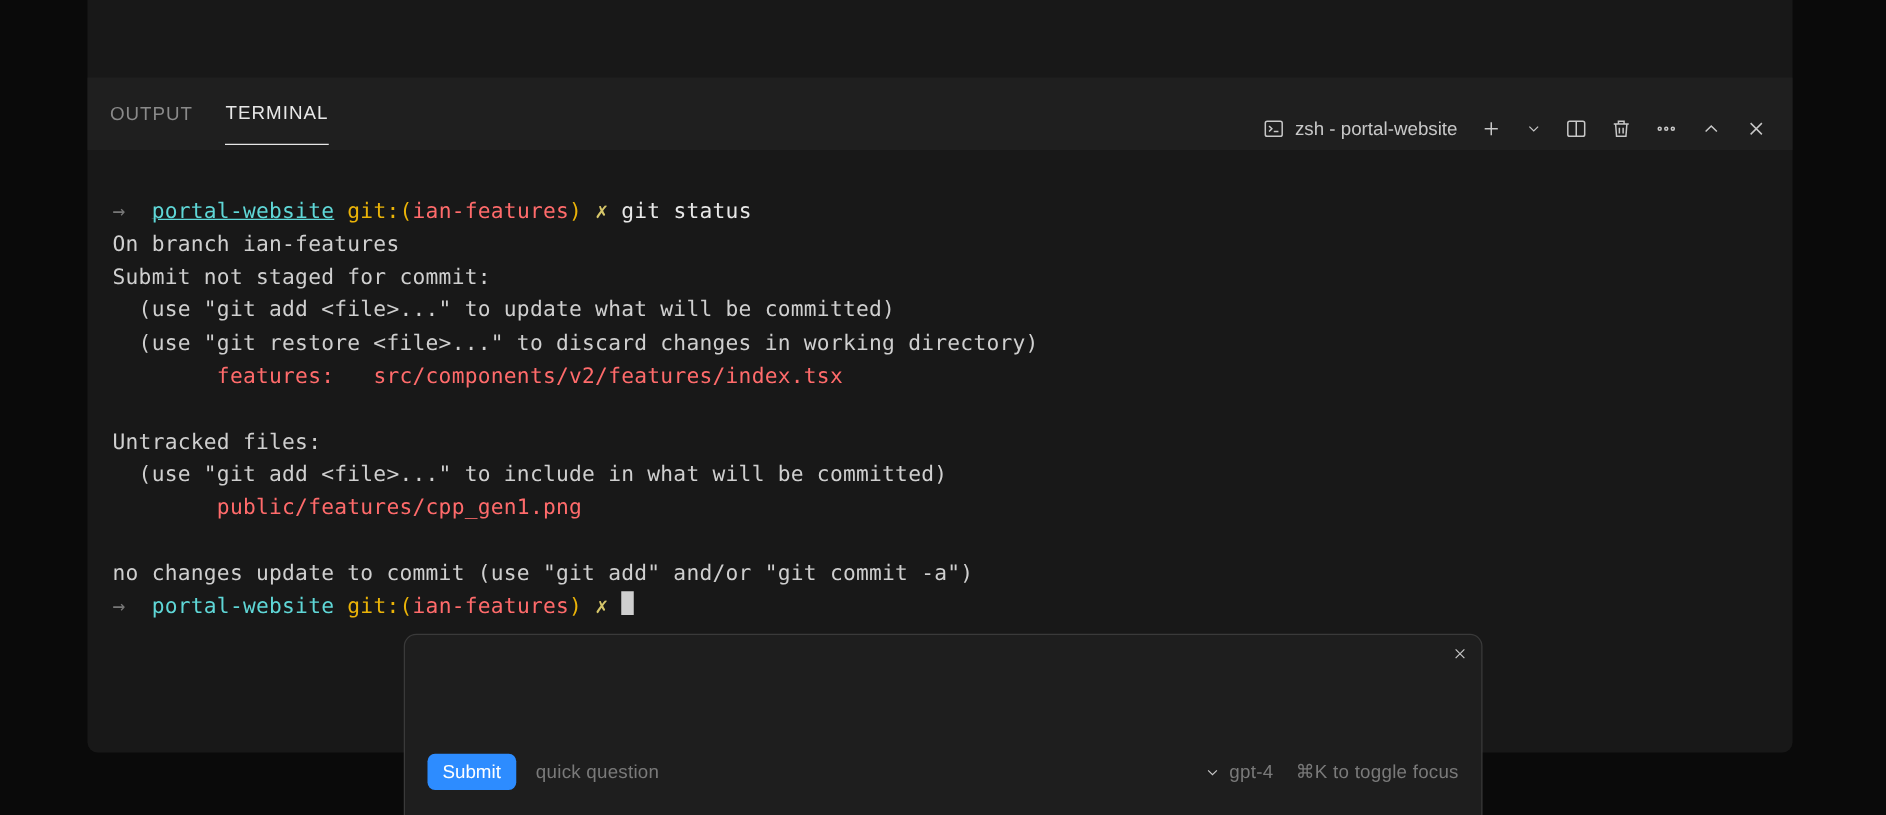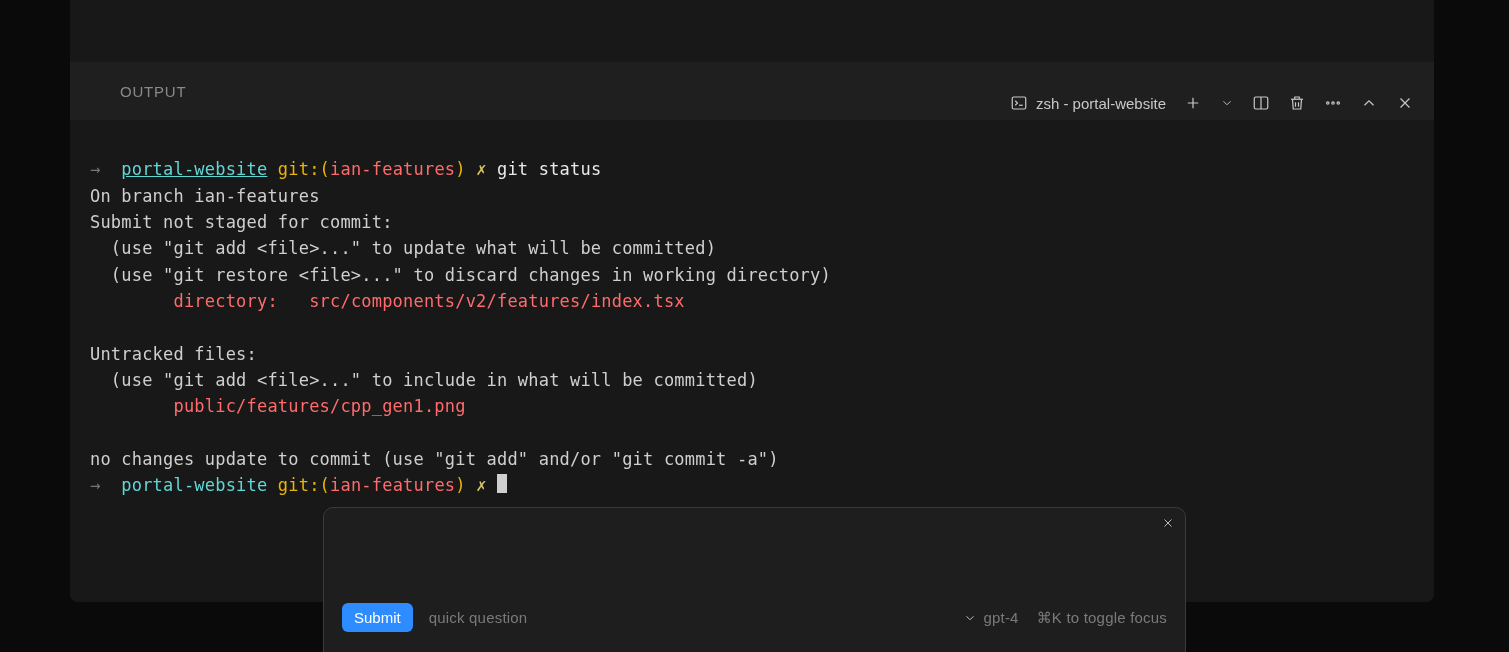--- a/index.html
+++ b/index.html
@@ -33,21 +33,20 @@
   }
   .tabs { display: flex; gap: 26px; align-items: center; }
   .tab {
     font-family: -apple-system, BlinkMacSystemFont, "Segoe UI", sans-serif;
     font-size: 15px;
     letter-spacing: 0.8px;
     color: #8a8a8a;
     font-weight: 500;
     cursor: pointer;
     padding: 16px 0;
-    margin-left: 32px;
   }
   .tab.active {
     color: #e8e8e8;
     border-bottom: 1.5px solid #e8e8e8;
   }
   .header-actions { display:flex; align-items:center; gap: 18px; margin-top: 24px; }
   .shell-label {
     display:flex; align-items:center; gap:8px;
     font-family: -apple-system, BlinkMacSystemFont, sans-serif;
     font-size:15px; color:#c8c8c8;
@@ -114,20 +113,21 @@
   .model-sel { display:flex; align-items:center; gap:6px; cursor:pointer; }
 </style>
 </head>
 <body>
 
 <div class="panel">
 
   <div class="panel-header">
     <div class="tabs">
       <div class="tab">OUTPUT</div>
+      <div class="tab active">TERMINAL</div>
     </div>
     <div class="header-actions">
       <div class="shell-label">
         <svg class="icon" viewBox="0 0 24 24">
             <rect x="3" y="4" width="18" height="16" rx="2"></rect>
             <path d="M7 9l3 3-3 3"></path>
             <path d="M12 15h5"></path>
           </svg>
         <span>zsh - portal-website</span>
       </div>
@@ -174,21 +174,21 @@
       </div>
     </div>
   </div>
 
   <div class="terminal-body">
 <span class="t-arrow">→</span>  <span class="t-cyan">portal-website</span> <span class="t-blue">git:(</span><span class="t-red">ian-features</span><span class="t-blue">)</span> <span class="t-yellow">✗</span> <span class="t-white">git status</span>
 <span class="t-gray">On branch ian-features</span>
 <span class="t-gray">Submit not staged for commit:</span>
 <span class="t-gray">  (use "git add &lt;file&gt;..." to update what will be committed)</span>
 <span class="t-gray">  (use "git restore &lt;file&gt;..." to discard changes in working directory)</span>
-<span class="t-redfile">        directory:   </span><span class="t-redfile">src/components/v2/features/index.tsx</span>
+<span class="t-redfile">        features:   </span><span class="t-redfile">src/components/v2/features/index.tsx</span>
 
 <span class="t-gray">Untracked files:</span>
 <span class="t-gray">  (use "git add &lt;file&gt;..." to include in what will be committed)</span>
 <span class="t-redfile">        public/features/cpp_gen1.png</span>
 
 <span class="t-gray">no changes update to commit (use "git add" and/or "git commit -a")</span>
 <span class="t-arrow">→</span>  <span class="t-cyan-nl">portal-website</span> <span class="t-blue">git:(</span><span class="t-red">ian-features</span><span class="t-blue">)</span> <span class="t-yellow">✗</span> <span class="cursor-block"></span>
 
     <div class="prompt-popup">
       <div class="close icon-btn">

